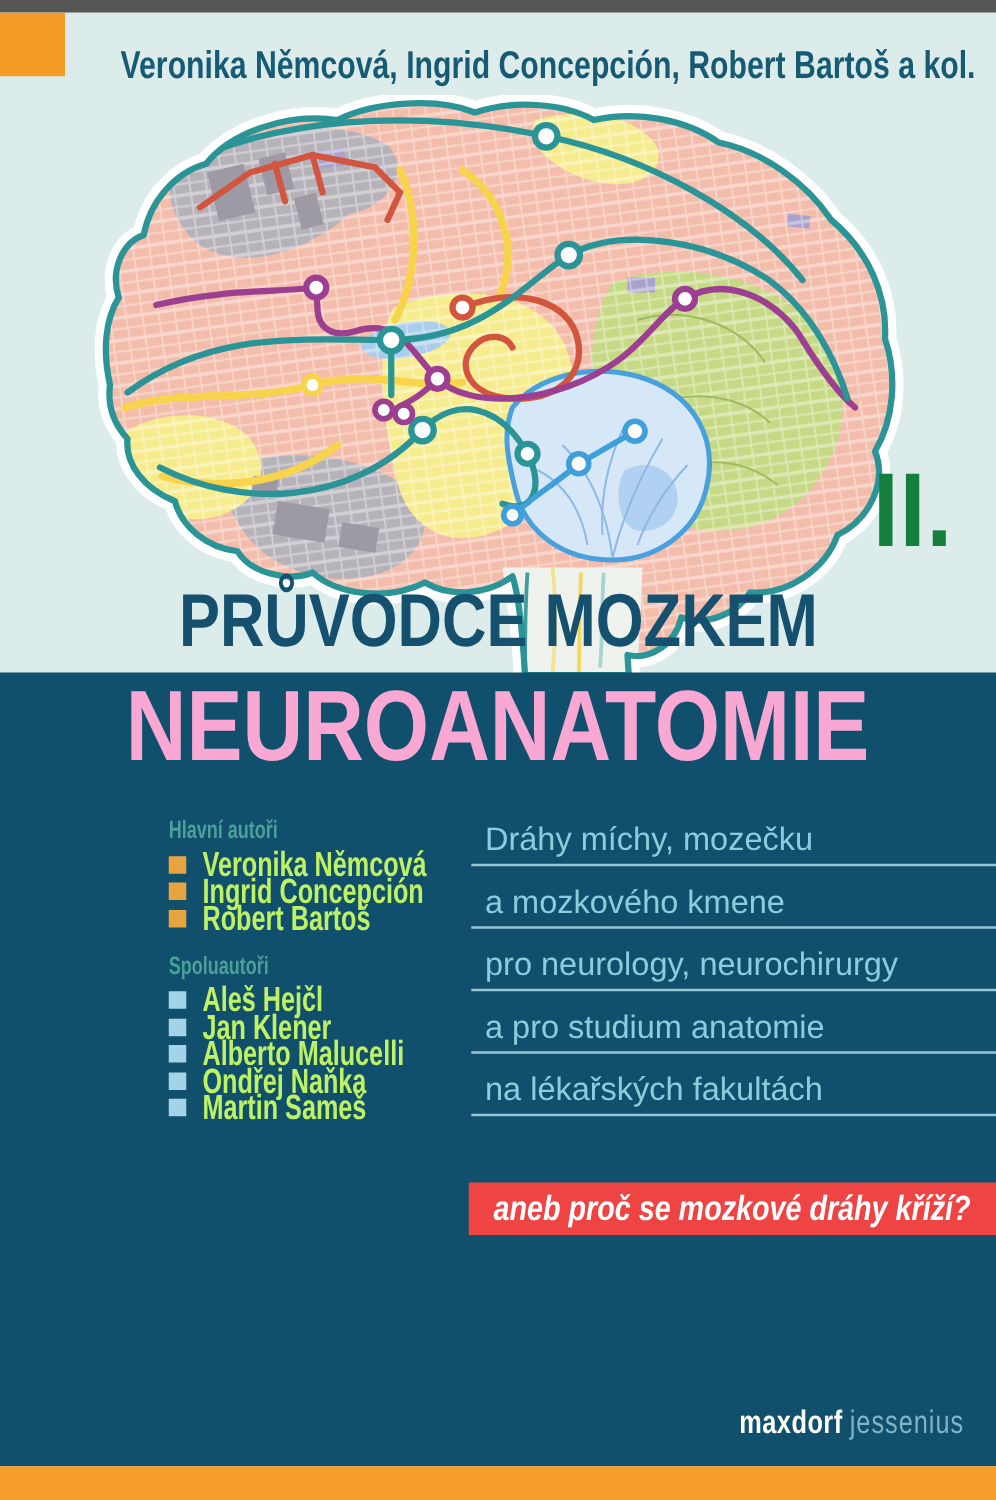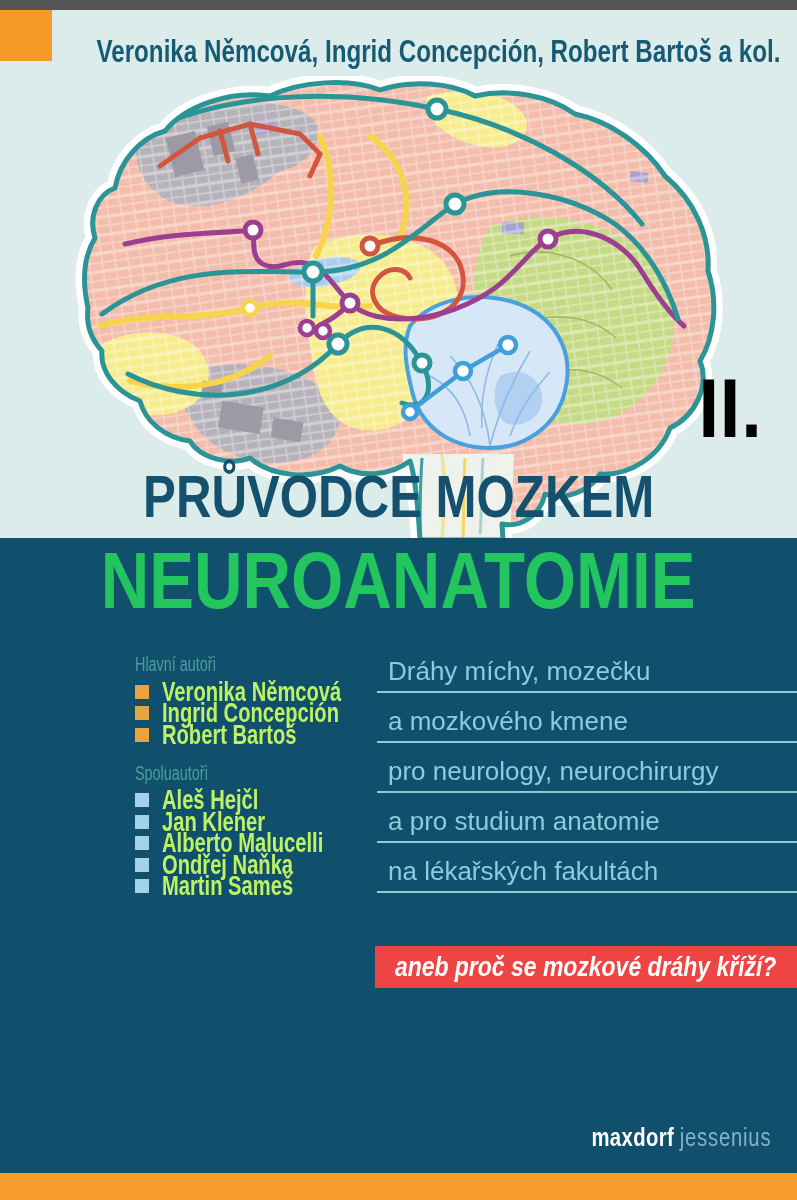--- a/index.html
+++ b/index.html
@@ -15,37 +15,37 @@
   }
   .cond{display:inline-block;transform-origin:50% 50%;}
   .sx78{transform:scaleX(.78);}
   .sx82{transform:scaleX(.82);}
   .sx84{transform:scaleX(.84);}
   .sx88{transform:scaleX(.88);}
   .sxL72{display:inline-block;transform:scaleX(.72);transform-origin:0 50%;}
   .brain-wrap{position:absolute;left:70px;top:66px;width:660px;height:464px;z-index:1;}
   .volume{
     position:absolute;right:30px;top:360px;z-index:2;
-    color:#000000;font-size:84px;font-weight:bold;line-height:76px;letter-spacing:1px;
+    color:#15803d;font-size:84px;font-weight:bold;line-height:76px;letter-spacing:1px;
   }
   .main-title{
     position:absolute;left:0;top:449px;width:100%;text-align:center;z-index:2;
     color:#15516e;font-size:60px;font-weight:bold;line-height:76px;white-space:nowrap;
   }
   .dark-section{
     position:absolute;left:0;top:528px;width:797px;height:635px;
     background:#10506c;z-index:3;
   }
   .subtitle{
     position:absolute;left:0;top:6px;width:100%;text-align:center;
-    color:#22c55e;font-size:80px;font-weight:bold;line-height:74px;white-space:nowrap;
+    color:#f9a8d4;font-size:80px;font-weight:bold;line-height:74px;white-space:nowrap;
   }
   .left-authors{position:absolute;left:135px;top:116px;width:240px;}
   .group-heading{
-    color:#4d9f9b;font-size:20px;font-weight:normal;line-height:20px;margin:0 0 7px 0;white-space:nowrap;
+    color:#4d9f9b;font-size:20px;font-weight:bold;line-height:20px;margin:0 0 7px 0;white-space:nowrap;
   }
   .author-row{display:flex;align-items:center;height:21.5px;white-space:nowrap;}
   .bullet{width:14px;height:14px;margin-right:13px;flex:0 0 auto;}
   .bullet.orange{background:#e8a53f;}
   .bullet.blue{background:#a3d3e8;}
   .author-name{color:#bef264;font-size:28px;font-weight:bold;}
   .co-gap{height:17px;}
   .right-desc{position:absolute;left:377px;top:105px;width:420px;}
   .desc-row{
     height:50px;display:flex;align-items:flex-end;padding:0 0 7px 11px;

